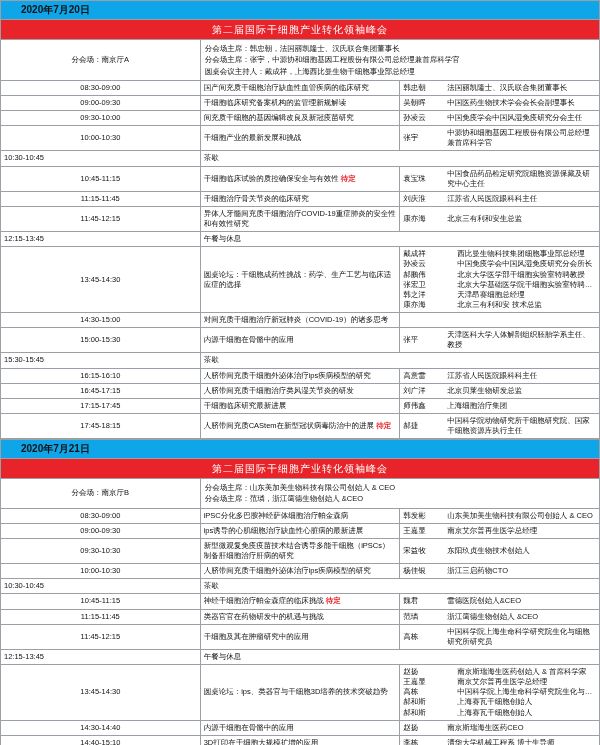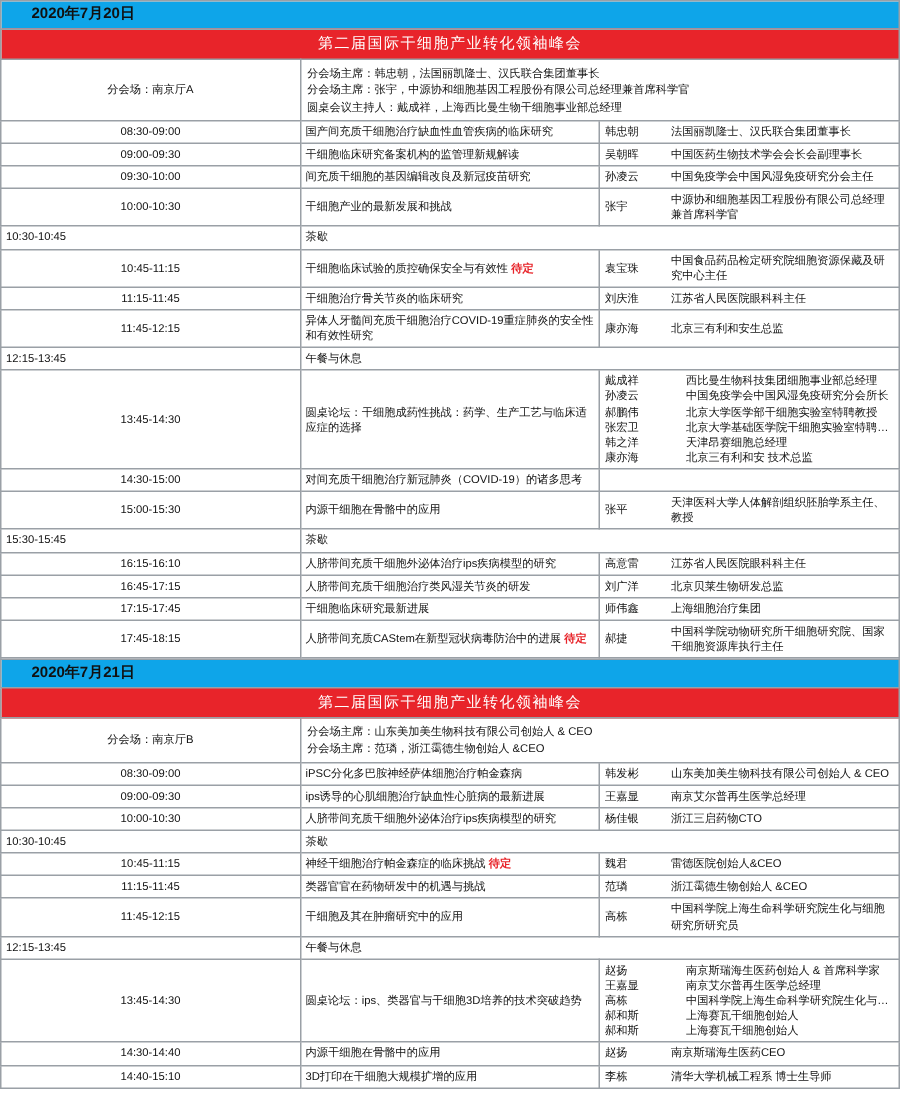--- a/index.html
+++ b/index.html
@@ -326,20 +326,34 @@
               <tbody>
                 <tr style="border:0">
                   <td style="border:0;width:44px;padding:0" class="nowrap">王嘉显</td>
                   <td style="border:0;padding:0">南京艾尔普再生医学总经理</td>
                 </tr>
               </tbody>
             </table>
           </td>
         </tr>
         <tr>
+          <td class="col-time">09:30-10:30</td>
+          <td class="col-topic"><span>新型微观复免疫疫苗技术结合诱导多能干细胞（iPSCs）制备肝细胞治疗肝病的研究</span></td>
+          <td class="col-person">
+            <table style="border:0;width:100%">
+              <tbody>
+                <tr style="border:0">
+                  <td style="border:0;width:44px;padding:0" class="nowrap">宋益牧</td>
+                  <td style="border:0;padding:0">东阳玖贞生物技术创始人</td>
+                </tr>
+              </tbody>
+            </table>
+          </td>
+        </tr>
+        <tr>
           <td class="col-time">10:00-10:30</td>
           <td class="col-topic"><span>人脐带间充质干细胞外泌体治疗ips疾病模型的研究</span></td>
           <td class="col-person">
             <table style="border:0;width:100%">
               <tbody>
                 <tr style="border:0">
                   <td style="border:0;width:44px;padding:0" class="nowrap">杨佳银</td>
                   <td style="border:0;padding:0">浙江三启药物CTO</td>
                 </tr>
               </tbody>

